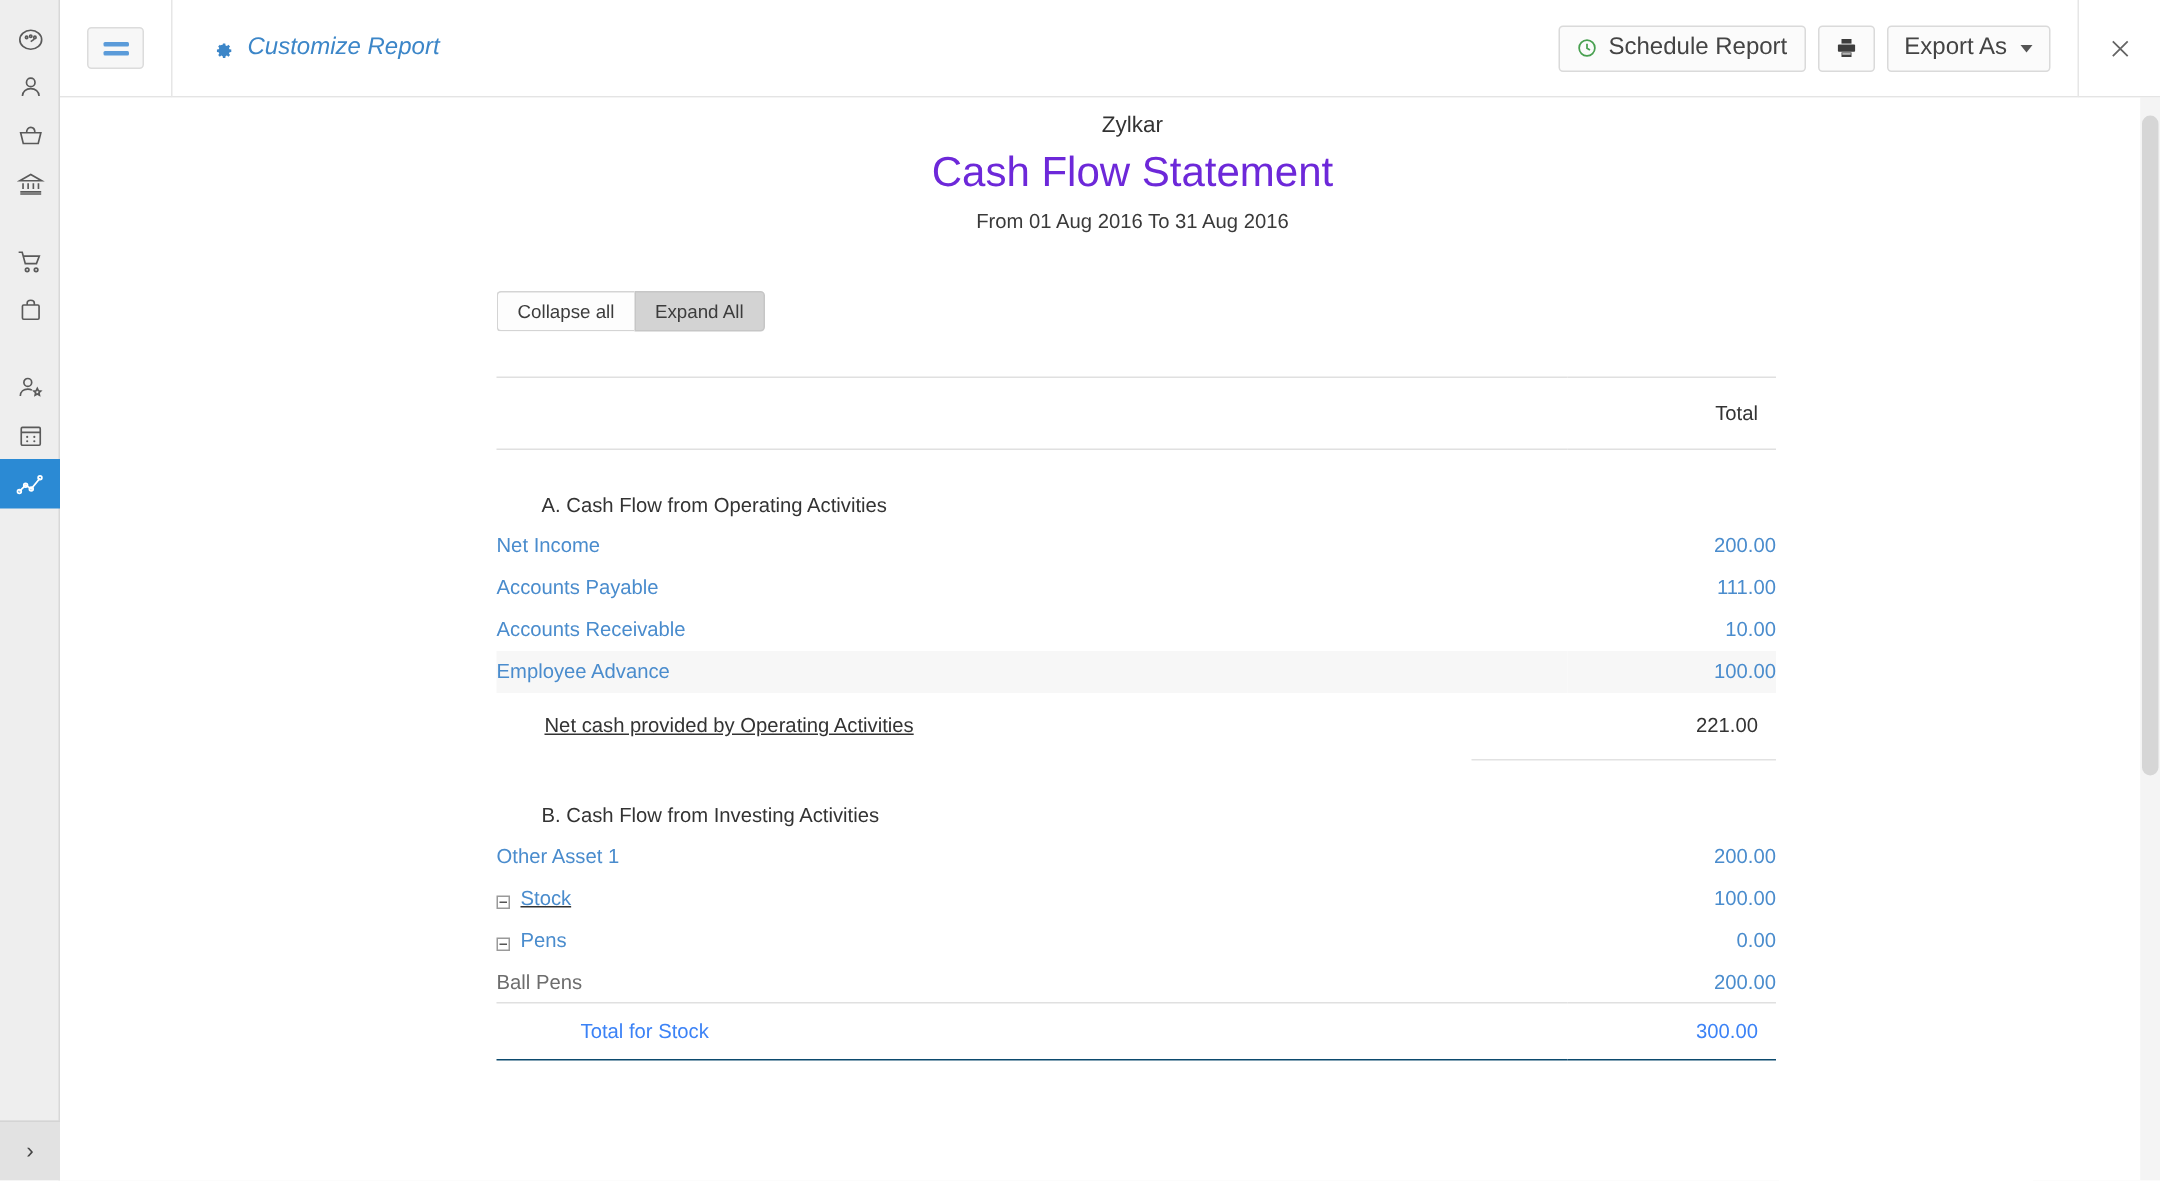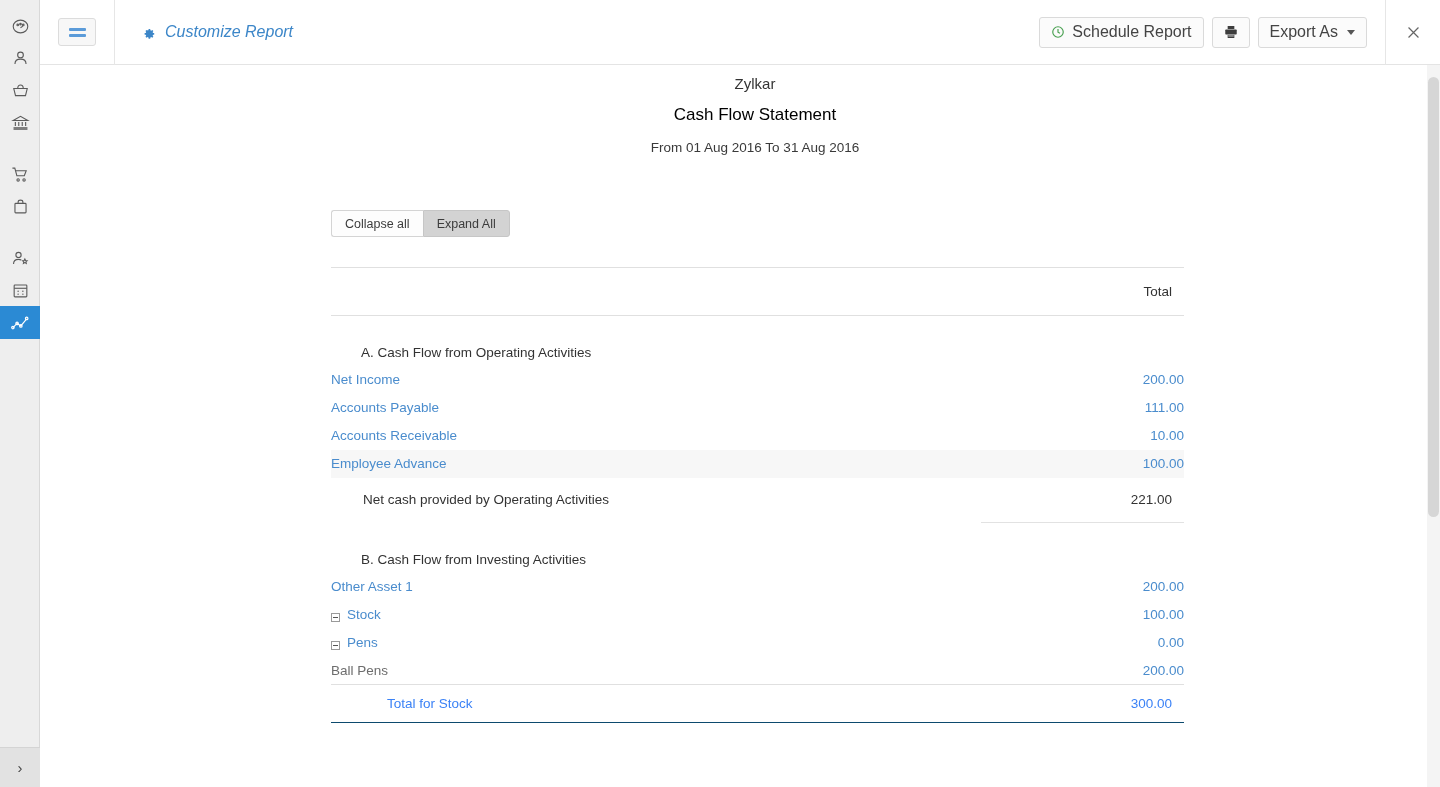--- a/index.html
+++ b/index.html
@@ -123,25 +123,25 @@
   }
   .scroll-thumb {
     position: absolute; right: 1px; top: 12px;
     width: 11px; height: 440px;
     background: #d6d6d6; border-radius: 6px;
   }
 
   
   .rpt-head { text-align: center; padding-top: 7px; padding-left: 43px; }
   .rpt-org { font-size: 15px; color: #333; line-height: 24px; }
-  .rpt-title { font-size: 17px; color: #000000; line-height: 34px; font-weight: 400; margin-top: 2px; }
+  .rpt-title { font-size: 28px; color: #6d28d9; line-height: 34px; font-weight: 400; margin-top: 2px; }
   .rpt-range { font-size: 13.5px; color: #3a3a3a; line-height: 22px; margin-top: 5px; }
 
   
-  .toggle-row { margin-top: 51px; padding-left: 291px; }
+  .toggle-row { margin-top: 35px; padding-left: 291px; }
   .seg { display: inline-flex; }
   .seg button {
     height: 27px;
     font-family: "Liberation Sans", sans-serif;
     font-size: 12.5px; color: #3c3c3c;
     border: 1px solid #d4d4d4;
     background: #fdfdfd;
     padding: 0 13px;
     cursor: pointer;
   }
@@ -186,21 +186,21 @@
   .sec-label { padding-left: 30px; }
 
   .link { color: #4a8ccd; cursor: pointer; }
   .val-link { color: #4a8ccd; }
   .gray-label { color: #6d6d6d; }
 
   .r-hover { background: #f7f7f7; }
   .r-hover .link, .r-hover .val-link { }
 
   .ind1 { padding-left: 44px; }
-  .ind2 { padding-left: 32px; }
+  .ind2 { padding-left: 32px; text-decoration: underline; }
   .ind3 { padding-left: 50px; }
   .ind4 { padding-left: 78px; }
   .ind5 { padding-left: 68px; }
   .ind6 { padding-left: 56px; }
 
   .sub-row { height: 44px; }
   .sub-row td { vertical-align: middle; color: #333; }
   .sub-line td { padding: 0; }
   .sub-line .rule { height: 1px; background: #e2e2e2; margin-left: 650px; }
 

